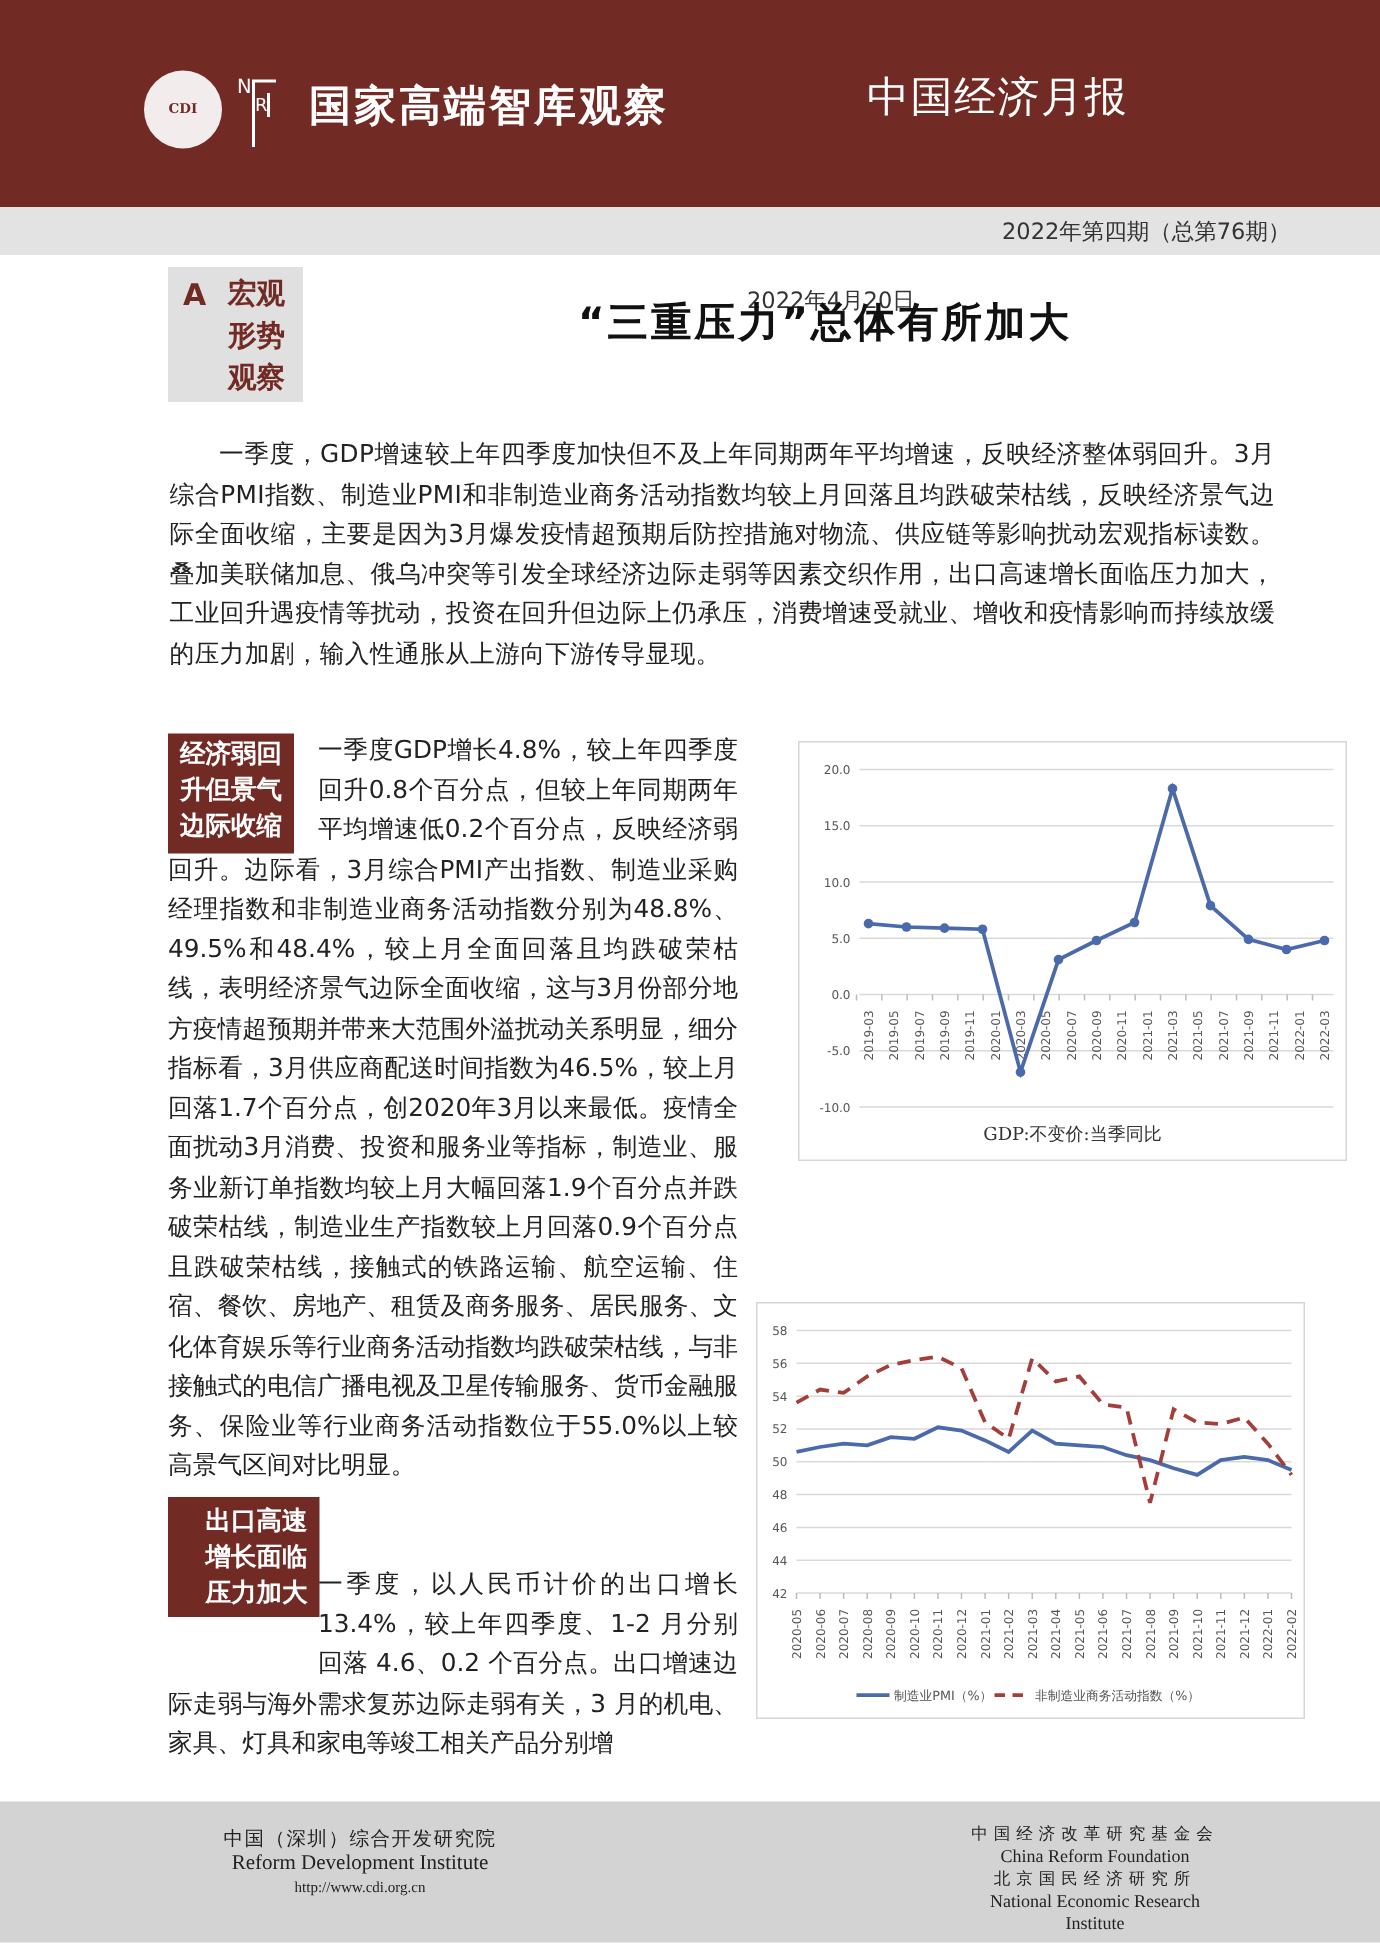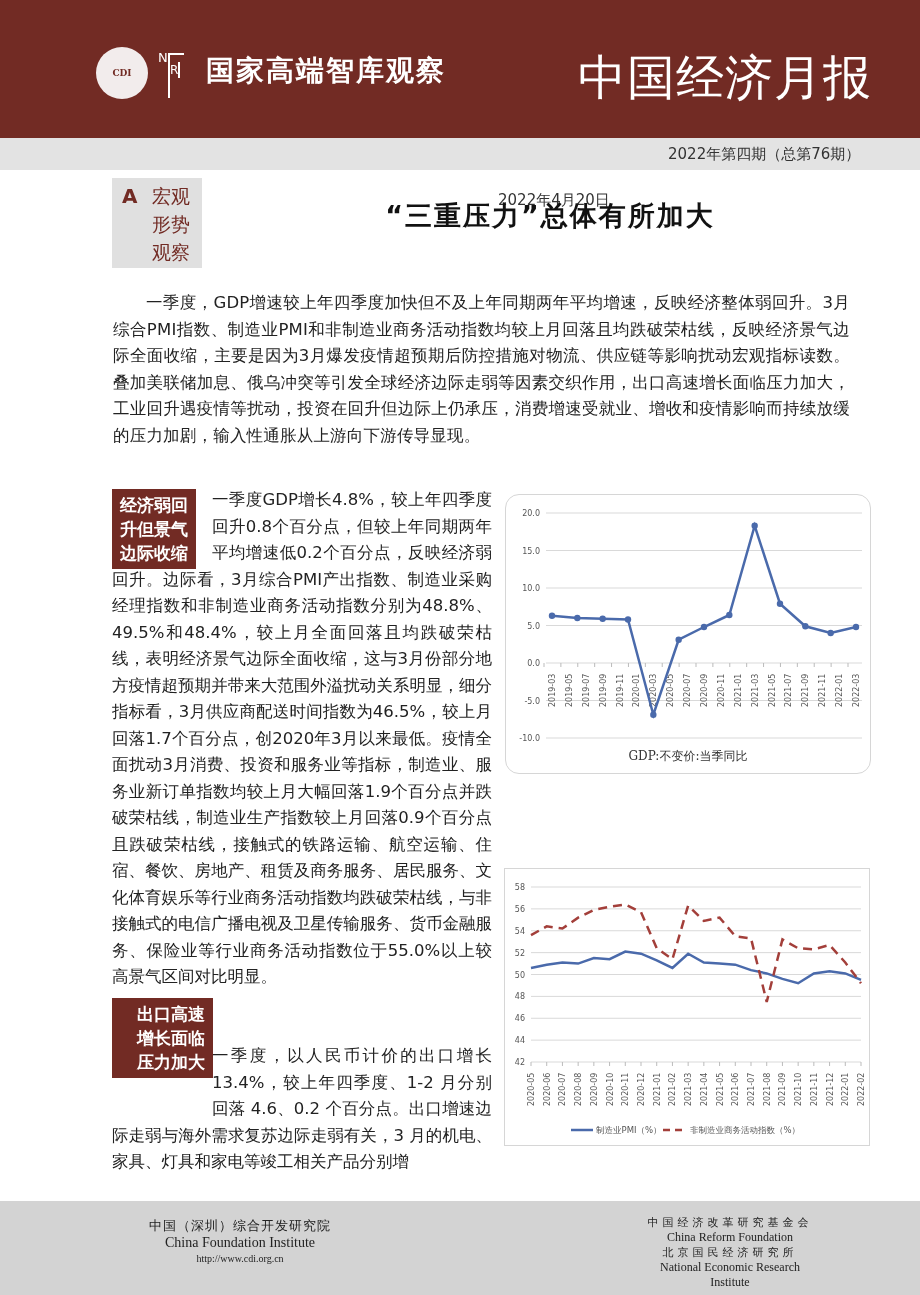--- a/index.html
+++ b/index.html
@@ -6,29 +6,29 @@
   body { width: 920px; height: 1295px; background: #ffffff; position: relative; overflow: hidden;
          font-family: "DejaVu Sans", sans-serif; color: #222; }
   .header { position: absolute; left: 0; top: 0; width: 920px; height: 138px; background: #722b24; }
   .logo-circle { position: absolute; left: 96px; top: 47px; width: 52px; height: 52px; border-radius: 50%;
                  background: #f2ecec; color: #722b24; font-family: "DejaVu Serif", serif; font-size: 9px;
                  font-weight: bold; text-align: center; line-height: 52px; }
   .nrt { position: absolute; left: 158px; top: 48px; width: 26px; height: 52px; color: #fff; font-family: "DejaVu Sans", sans-serif;
          font-size: 14px; line-height: 16px; letter-spacing: 0; }
   .brand { position: absolute; left: 206px; top: 52px; color: #fff; font-family: "DejaVu Serif", serif; font-size: 28px;
            font-weight: bold; letter-spacing: 2px; white-space: nowrap; }
-  .report-title { position: absolute; left: 578px; top: 46px; color: #fff; font-size: 48px; font-family: "DejaVu Sans", sans-serif;
+  .report-title { position: absolute; left: 578px; top: 46px; color: #fff; font-size: 28px; font-family: "DejaVu Sans", sans-serif;
                   letter-spacing: 1px; white-space: nowrap; }
   .subbar { position: absolute; left: 0; top: 138px; width: 920px; height: 32px; background: #e3e3e3; }
   .date { position: absolute; left: 498px; top: 145px; font-size: 15px; color: #333; white-space: nowrap; margin-top: 46px; }
   .issue { position: absolute; left: 668px; top: 145px; font-size: 15px; color: #333; white-space: nowrap; }
 
   .section-tag { position: absolute; left: 112px; top: 178px; width: 90px; height: 90px; background: #e0e0e0; }
   .section-letter { position: absolute; left: 10px; top: 6px; font-size: 20px; font-weight: bold; color: #722b24; }
-  .section-text { position: absolute; left: 40px; top: 4px; width: 48px; font-size: 19px; font-weight: normal; color: #722b24; line-height: 28px; }
+  .section-text { position: absolute; left: 40px; top: 4px; width: 48px; font-size: 19px; font-weight: bold; color: #722b24; line-height: 28px; }
   .headline { position: absolute; left: 300px; top: 198px; width: 500px; text-align: center; font-size: 27px; font-weight: bold;
               color: #111; line-height: 36px; letter-spacing: 2px; }
   .intro { position: absolute; left: 113px; top: 290px; width: 737px; font-size: 16.5px; line-height: 26.5px; color: #222;
            text-indent: 2em; text-align: justify; letter-spacing: 0.2px; }
 
   .side-tag { position: absolute; background: #722b24; color: #fff; font-size: 17px; font-weight: bold; line-height: 24px;
               text-align: center; padding: 4px 2px; width: 80px; }
   .body-col { position: absolute; left: 112px; width: 380px; font-size: 16.5px; line-height: 26.5px; color: #222; text-align: justify; }
   .float-tag { float: left; width: 90px; height: 74px; margin-right: 10px; }
 
@@ -71,29 +71,29 @@
 <div class="headline">
   <div>“三重压力”总体有所加大</div>
 </div>
 
 <div class="intro">一季度，GDP增速较上年四季度加快但不及上年同期两年平均增速，反映经济整体弱回升。3月综合PMI指数、制造业PMI和非制造业商务活动指数均较上月回落且均跌破荣枯线，反映经济景气边际全面收缩，主要是因为3月爆发疫情超预期后防控措施对物流、供应链等影响扰动宏观指标读数。叠加美联储加息、俄乌冲突等引发全球经济边际走弱等因素交织作用，出口高速增长面临压力加大，工业回升遇疫情等扰动，投资在回升但边际上仍承压，消费增速受就业、增收和疫情影响而持续放缓的压力加剧，输入性通胀从上游向下游传导显现。</div>
 
 <div class="body-col" style="top:487px;">
   <div class="float-tag"></div>
   <span>一季度GDP增长4.8%，较上年四季度回升0.8个百分点，但较上年同期两年平均增速低0.2个百分点，反映经济弱回升。边际看，3月综合PMI产出指数、制造业采购经理指数和非制造业商务活动指数分别为48.8%、49.5%和48.4%，较上月全面回落且均跌破荣枯线，表明经济景气边际全面收缩，这与3月份部分地方疫情超预期并带来大范围外溢扰动关系明显，细分指标看，3月供应商配送时间指数为46.5%，较上月回落1.7个百分点，创2020年3月以来最低。疫情全面扰动3月消费、投资和服务业等指标，制造业、服务业新订单指数均较上月大幅回落1.9个百分点并跌破荣枯线，制造业生产指数较上月回落0.9个百分点且跌破荣枯线，接触式的铁路运输、航空运输、住宿、餐饮、房地产、租赁及商务服务、居民服务、文化体育娱乐等行业商务活动指数均跌破荣枯线，与非接触式的电信广播电视及卫星传输服务、货币金融服务、保险业等行业商务活动指数位于55.0%以上较高景气区间对比明显。</span>
 </div>
-<div class="side-tag" style="left:112px; top:489px;">经济弱回升但景气边际收缩</div>
+<div class="side-tag" style="left:112px; top:489px;font-family:Liberation Mono, monospace;">经济弱回升但景气边际收缩</div>
 
 <div class="body-col" style="top:1043px;">
   <div class="float-tag"></div>
   <span>一季度，以人民币计价的出口增长13.4%，较上年四季度、1-2 月分别回落 4.6、0.2 个百分点。出口增速边际走弱与海外需求复苏边际走弱有关，3 月的机电、家具、灯具和家电等竣工相关产品分别增</span>
 </div>
 <div class="side-tag" style="left:112px; top:998px;padding-left:19px;">出口高速增长面临压力加大</div>
 
-<div class="chart-box" style="left:505px; top:494px; width:364px; height:278px;border-radius:14px;">
+<div class="chart-box" style="left:532px; top:494px; width:364px; height:278px;">
   <svg id="gdp-svg" width="364" height="278">
       <line x1="40" x2="356" y1="18" y2="18" stroke="#d9d9d9" stroke-width="1"></line>
       <text x="34" y="21" text-anchor="end" font-size="8" fill="#555" font-family="DejaVu Sans, sans-serif">20.0</text>
       <line x1="40" x2="356" y1="55.5" y2="55.5" stroke="#d9d9d9" stroke-width="1"></line>
       <text x="34" y="58.5" text-anchor="end" font-size="8" fill="#555" font-family="DejaVu Sans, sans-serif">15.0</text>
       <line x1="40" x2="356" y1="93" y2="93" stroke="#d9d9d9" stroke-width="1"></line>
       <text x="34" y="96" text-anchor="end" font-size="8" fill="#555" font-family="DejaVu Sans, sans-serif">10.0</text>
       <line x1="40" x2="356" y1="130.5" y2="130.5" stroke="#d9d9d9" stroke-width="1"></line>
       <text x="34" y="133.5" text-anchor="end" font-size="8" fill="#555" font-family="DejaVu Sans, sans-serif">5.0</text>
       <line x1="40" x2="356" y1="168" y2="168" stroke="#d9d9d9" stroke-width="1"></line>
@@ -227,21 +227,21 @@
       <line x1="66" x2="88" y1="261" y2="261" stroke="#4a6aab" stroke-width="2.5"></line>
       <text x="91" y="264" font-size="8.5" fill="#555" font-family="DejaVu Sans, sans-serif">制造业PMI（%）</text>
       <line x1="158" x2="182" y1="261" y2="261" stroke="#a33f3a" stroke-width="2.5" stroke-dasharray="7,5"></line>
       <text x="185" y="264" font-size="8.5" fill="#555" font-family="DejaVu Sans, sans-serif">非制造业商务活动指数（%）</text>
     </svg>
 </div>
 
 <div class="footer">
   <div class="f-left">
     <div class="cn">中国（深圳）综合开发研究院</div>
-    <div class="en">China Foundation Institute</div>
+    <div class="en">Reform Development Institute</div>
     <div class="url">http://www.cdi.org.cn</div>
   </div>
   <div class="f-right">
     <div class="cn">中国经济改革研究基金会</div>
     <div class="en">China Reform Foundation</div>
     <div class="cn">北京国民经济研究所</div>
     <div class="en">National Economic Research Institute</div>
   </div>
 </div>
 

